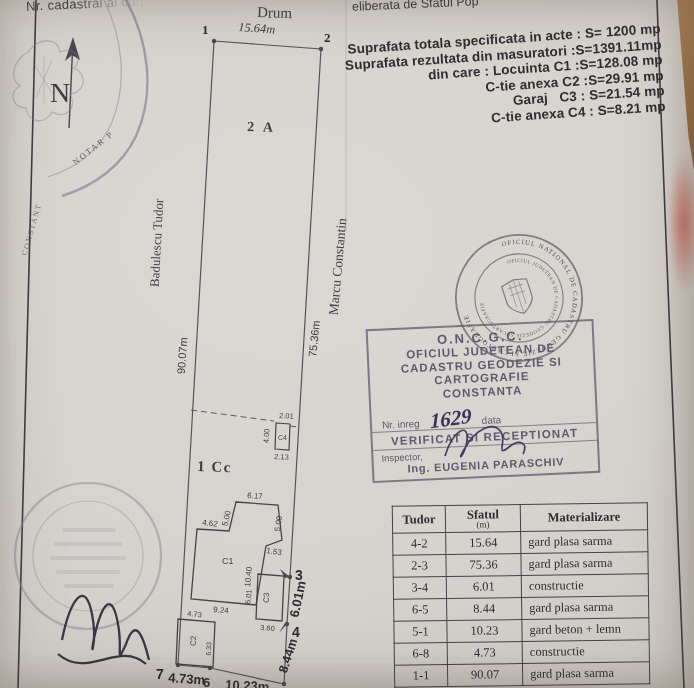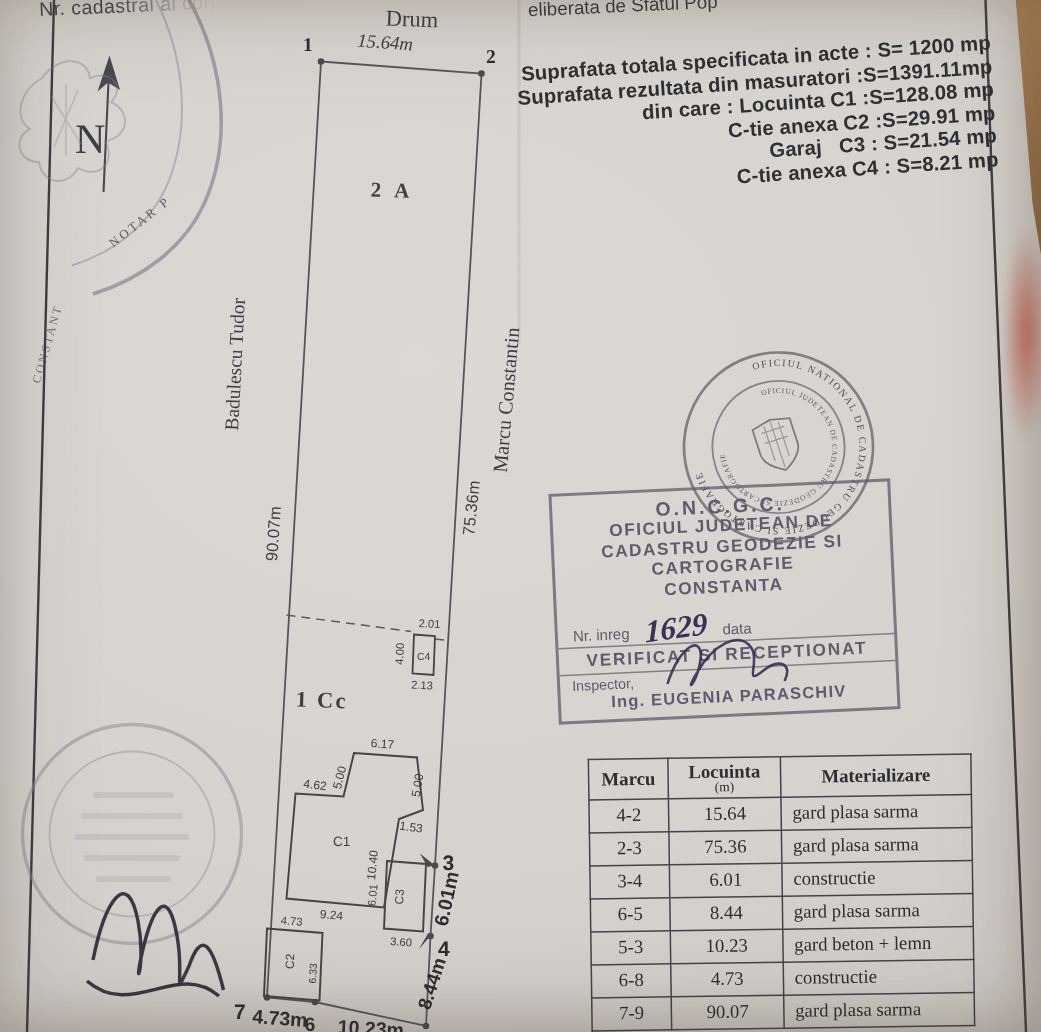--- a/index.html
+++ b/index.html
@@ -220,23 +220,23 @@
       <span class="insp-name">Ing. EUGENIA PARASCHIV</span>
     </div>
   </div>
   <svg class="sig-box" width="110" height="60" viewBox="0 0 110 60" xmlns="http://www.w3.org/2000/svg">
     <path d="M12,44 C20,18 36,10 34,28 C32,44 22,52 32,36 C42,18 60,8 68,20 C74,30 62,46 76,35 C86,27 96,30 90,42" stroke="#372f52" stroke-width="1.7" fill="none" opacity=".9"></path>
   </svg>
 
   <table class="limits-table">
     <thead>
       <tr>
-        <th class="col-limita">Marcu</th>
+        <th class="col-limita">Tudor</th>
         <th class="col-lungime">
-          <span>Locuinta</span>
+          <span>Sfatul</span>
           <span class="hdr-unit">(m)</span>
         </th>
         <th class="col-mat">Materializare</th>
       </tr>
     </thead>
     <tbody>
       <tr>
           <td>4-2</td>
           <td>15.64</td>
           <td class="mat">gard plasa sarma</td>
@@ -250,31 +250,31 @@
           <td>3-4</td>
           <td>6.01</td>
           <td class="mat">constructie</td>
         </tr>
       <tr>
           <td>6-5</td>
           <td>8.44</td>
           <td class="mat">gard plasa sarma</td>
         </tr>
       <tr>
-          <td>5-3</td>
+          <td>5-1</td>
           <td>10.23</td>
           <td class="mat">gard beton + lemn</td>
         </tr>
       <tr>
           <td>6-8</td>
           <td>4.73</td>
           <td class="mat">constructie</td>
         </tr>
       <tr>
-          <td>7-9</td>
+          <td>1-1</td>
           <td>90.07</td>
           <td class="mat">gard plasa sarma</td>
         </tr>
     </tbody>
   </table>
 
   <div class="crease"></div>
   <div class="corner-brown"></div>
   <div class="finger-smudge"></div>
 </div>

